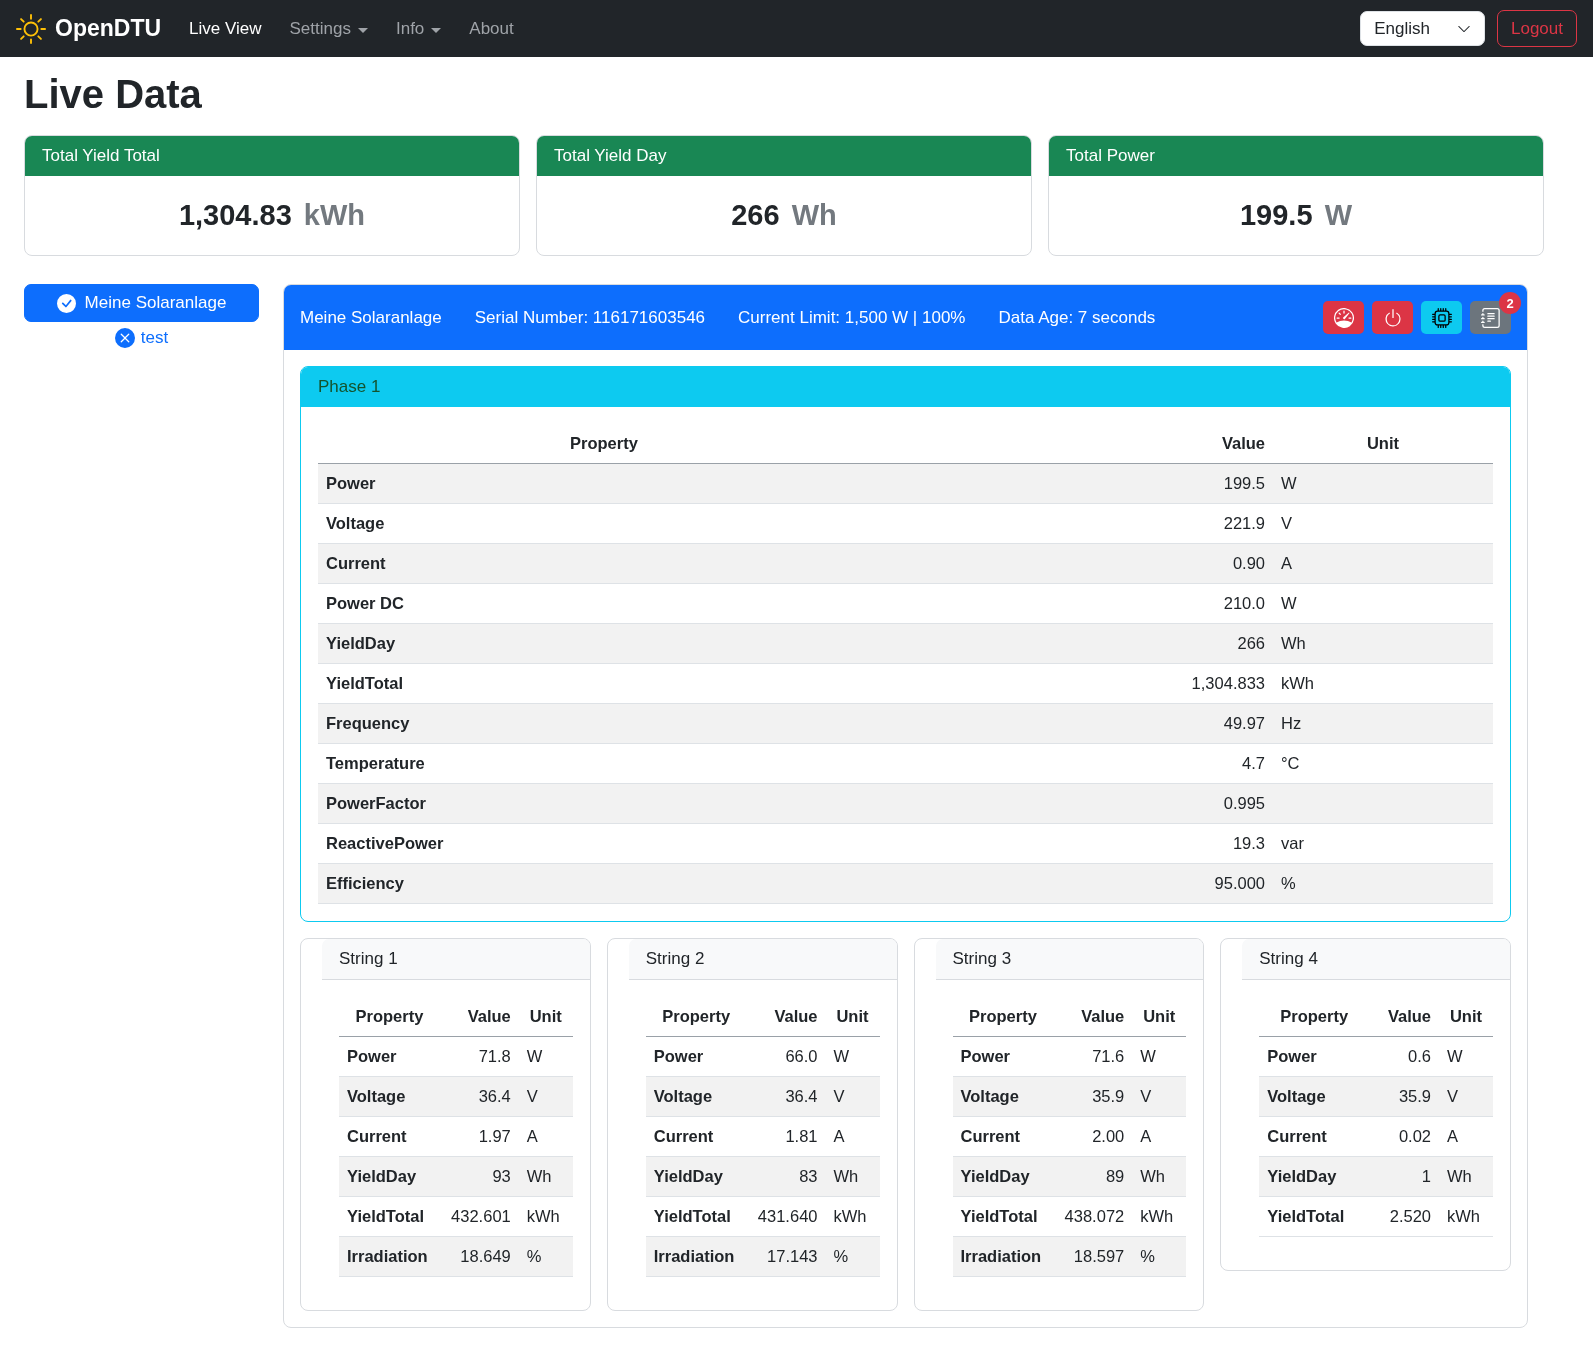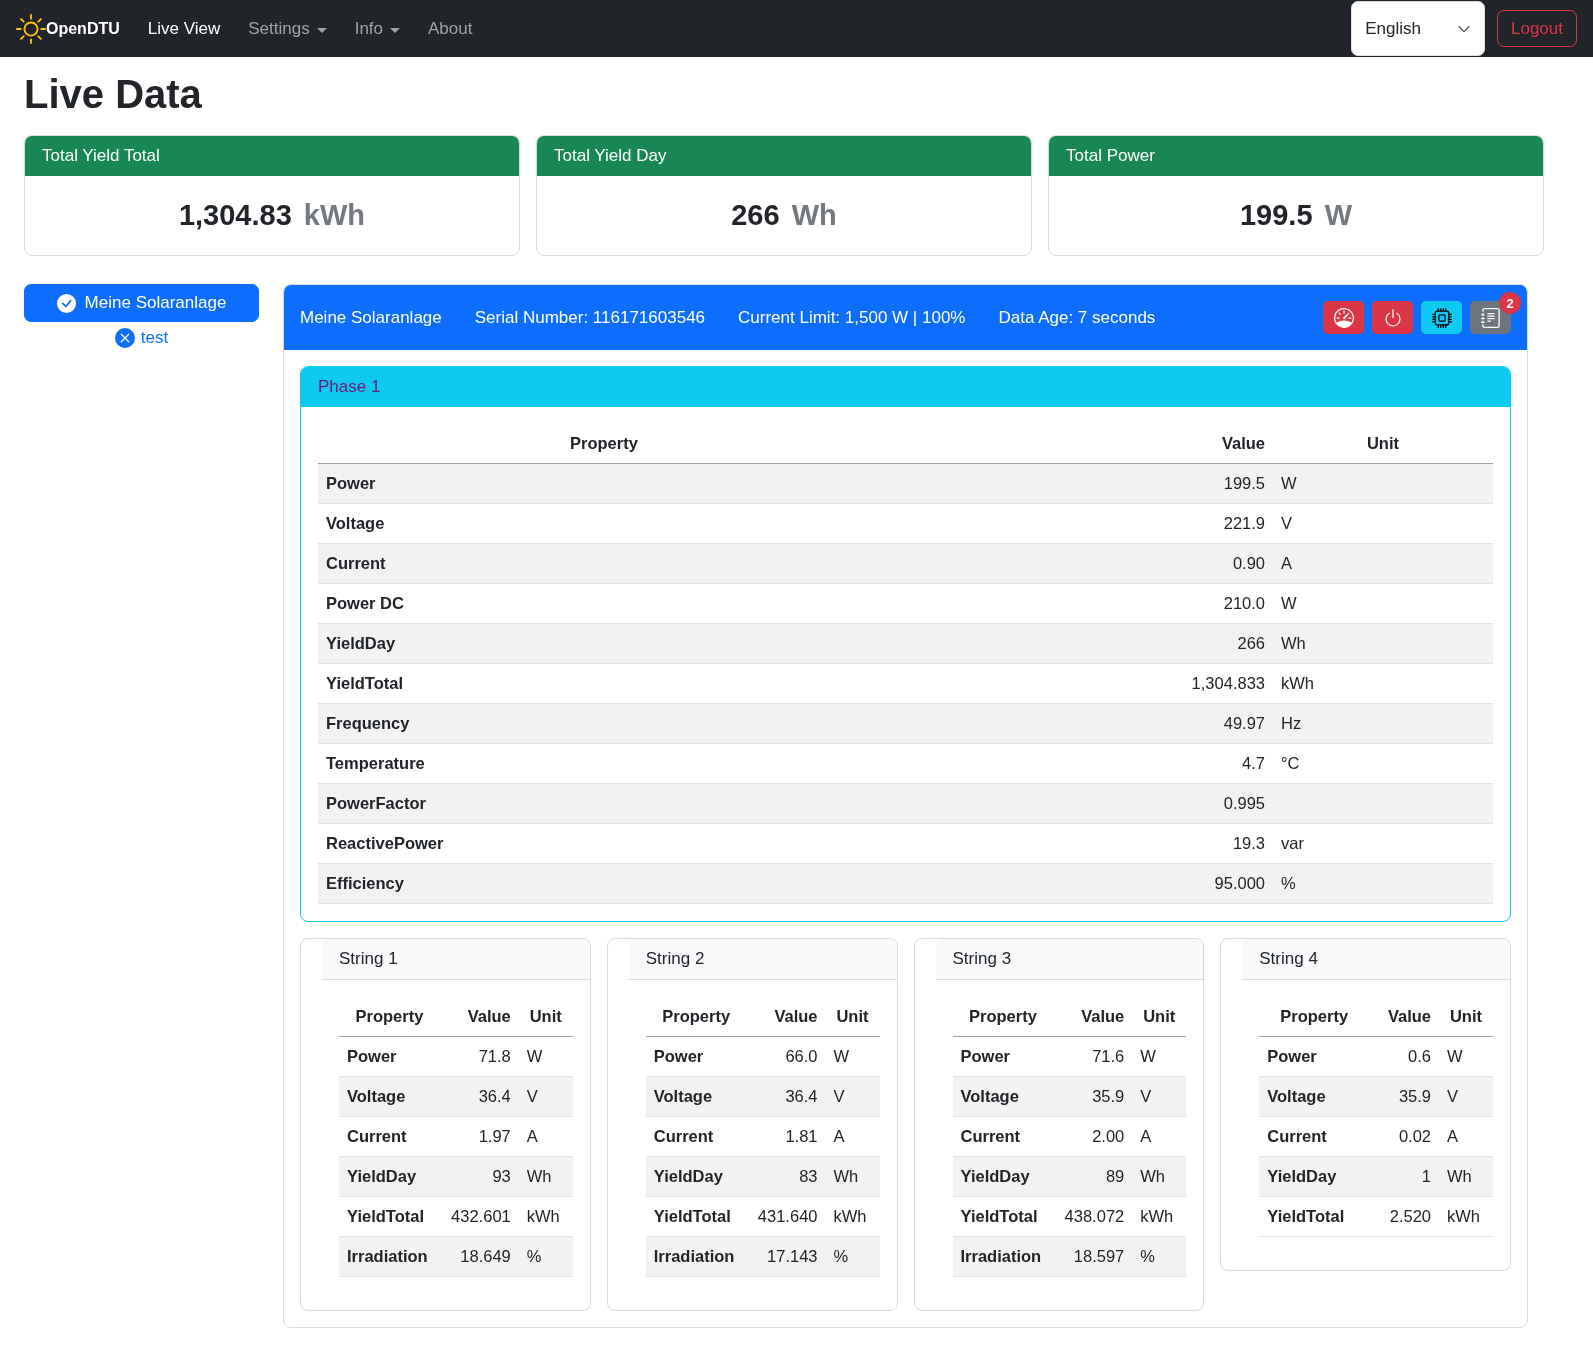--- a/index.html
+++ b/index.html
@@ -16,38 +16,38 @@
 
   
   .navbar {
     background: #212529;
     height: 57px;
     display: flex;
     align-items: center;
     padding: 0 16px;
   }
   .brand {
-    display: flex; align-items: center; 
-    color: #fff; font-size: 16px; font-weight: 700; cursor: pointer;
+    display: flex; align-items: center; gap: 9px;
+    color: #fff; font-size: 23px; font-weight: 700; cursor: pointer;
   }
   .nav-links { display: flex; margin-left: 14px; }
   .nav-link {
     color: #9fa3a8; font-size: 17px; padding: 8px 14px;
     display: flex; align-items: center; gap: 7px; cursor: pointer; white-space: nowrap;
   }
   .nav-link.active { color: #fff; }
   .caret {
     width: 0; height: 0; display: inline-block;
     border-left: 5px solid transparent; border-right: 5px solid transparent;
     border-top: 5px solid currentColor; margin-top: 3px;
   }
   .nav-right { margin-left: auto; display: flex; align-items: center; gap: 12px; }
   .lang-select {
     background: #fff; border: 1px solid #dee2e6; border-radius: 7px;
-    height: 55px; padding: 0 13px; display: flex; align-items: center; gap: 36px;
+    height: 35px; padding: 0 13px; display: flex; align-items: center; gap: 27px;
     font-size: 17px; color: #212529; cursor: pointer;
   }
   .logout-btn {
     background: transparent; border: 1px solid #dc3545; color: #dc3545;
     font-size: 17px; border-radius: 7px; height: 37px; padding: 0 13px;
   }
 
   
   .container { margin-left: 24px; width: 1520px; }
   .page-title { font-size: 40px; font-weight: 700; margin: 15px 0 18px; }
@@ -89,21 +89,21 @@
   .icon-btn.secondary { background: #6c757d; }
   .badge {
     position: absolute; top: -9px; right: -10px; background: #dc3545; color: #fff;
     border-radius: 11px; min-width: 22px; height: 22px; font-size: 13px; font-weight: 700;
     display: flex; align-items: center; justify-content: center; padding: 0 5px;
   }
   .main-body { padding: 16px; }
 
   
   .phase-card { border: 1px solid #0dcaf0; border-radius: 8px; background: #fff; }
-  .phase-header { background: #0dcaf0; color: #701a75; padding: 10px 17px; font-size: 17px; border-radius: 7px 7px 0 0; }
+  .phase-header { background: #0dcaf0; color: #14532d; padding: 10px 17px; font-size: 17px; border-radius: 7px 7px 0 0; }
   .phase-body { padding: 17px; }
 
   
   table { width: 100%; border-collapse: collapse; font-size: 16.5px; }
   th { text-align: center; padding: 10px 8px; border-bottom: 1px solid #9aa1a8; font-weight: 700; }
   td { padding: 10px 8px; border-bottom: 1px solid #dee2e6; }
   td.prop { font-weight: 700; }
   th.val, td.val { text-align: right; }
   .phase-table th.unit, .phase-table td.unit { width: 220px; }
   .string-table th.unit, .string-table td.unit { width: 54px; }

